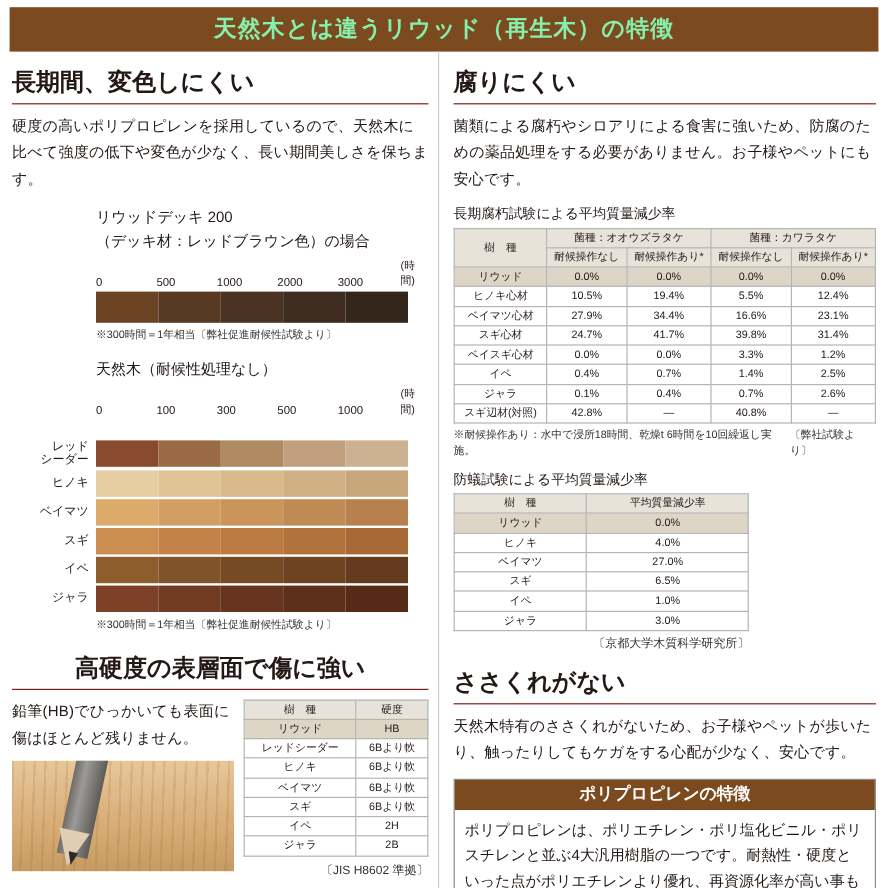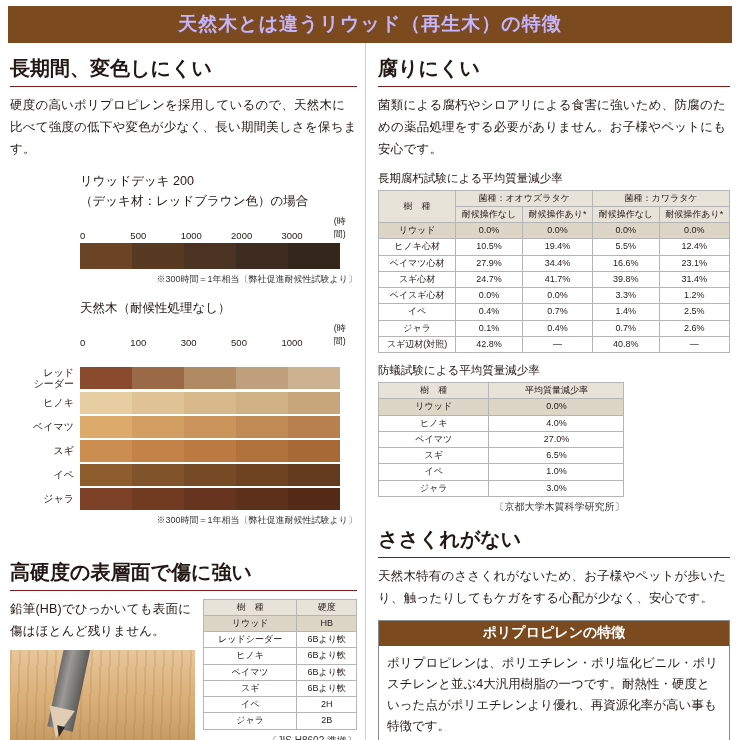--- a/index.html
+++ b/index.html
@@ -9,21 +9,21 @@
     font-family:"Liberation Sans", sans-serif;
     background:#ffffff;
     color:#231815;
     position:relative;
     overflow:hidden;
   }
   .page { width:740px; height:740px; position:relative; }
 
   .title-bar {
     background:#7b4a1e;
-    color:#c4b5fd;
+    color:#86efac;
     text-align:center;
     font-size:19px;
     font-weight:bold;
     letter-spacing:1px;
     padding:5px 0 6px;
     margin:6px 8px 0 8px;
   }
 
   .columns { display:flex; padding:0 10px; }
   .col-left { width:355px; padding-right:8px; }
@@ -56,21 +56,21 @@
   .scale-arrow { font-size:9px; color:#231815; margin-left:2px; }
   .grad-row { display:flex; padding-left:70px; margin-top:2px; }
   .grad-cell { width:52px; height:26px; }
   .sw-label {
     width:70px; font-size:10px; text-align:right; padding-right:6px;
     line-height:1.15; display:flex; align-items:center; justify-content:flex-end;
   }
   .sw-line { display:flex; align-items:stretch; margin-bottom:2px; }
   .sw-cells { display:flex; }
   .sw-cells div { width:52px; height:22px; }
-  .caption-row { display:flex; justify-content:flex-end; padding-left:70px; margin-top:4px; }
+  .caption-row { display:flex; justify-content:flex-start; padding-left:70px; margin-top:4px; }
 
   table.data {
     border-collapse:collapse;
     font-size:9px;
     width:100%;
   }
   table.data th, table.data td {
     border:1px solid #b5b5b5;
     padding:2px 3px;
     text-align:center;
@@ -229,21 +229,21 @@
               <div style="background:#552b18"></div>
           </div>
         </div>
       </div>
 
       <div class="caption-row">
         <span class="small">※300時間＝1年相当</span>
         <span class="small">〔弊社促進耐候性試験より〕</span>
       </div>
 
-      <h2 class="sec" style="margin-top:32px;">高硬度の表層面で傷に強い</h2>
+      <h2 class="sec" style="margin-top:16px;text-align:center;">高硬度の表層面で傷に強い</h2>
 
       <div class="hard-wrap">
         <div class="pencil-box">
           <p class="body" style="margin-bottom:0;">鉛筆(HB)でひっかいても表面に傷はほとんど残りません。</p>
           <div class="pencil-art">
             <div class="grain"></div>
             <div class="pencil"></div>
             <div class="tip"></div>
             <div class="lead"></div>
           </div>
@@ -361,20 +361,24 @@
         </tr>
         <tr>
           <td>スギ辺材(対照)</td>
           <td>42.8%</td>
           <td>—</td>
           <td>40.8%</td>
           <td>—</td>
         </tr>
       </tbody>
         </table>
+      <div style="display:flex; justify-content:space-between; margin-top:3px;">
+        <span class="small">※耐候操作あり：水中で浸所18時間、乾燥t 6時間を10回繰返し実施。</span>
+        <span class="small">〔弊社試験より〕</span>
+      </div>
 
       <div class="tbl-title">防蟻試験による平均質量減少率</div>
       <table class="data" style="width:70%;">
         <tbody>
             <tr>
           <th style="width:45%">樹　種</th>
           <th>平均質量減少率</th>
         </tr>
         <tr class="hl">
               <td>リウッド</td>

